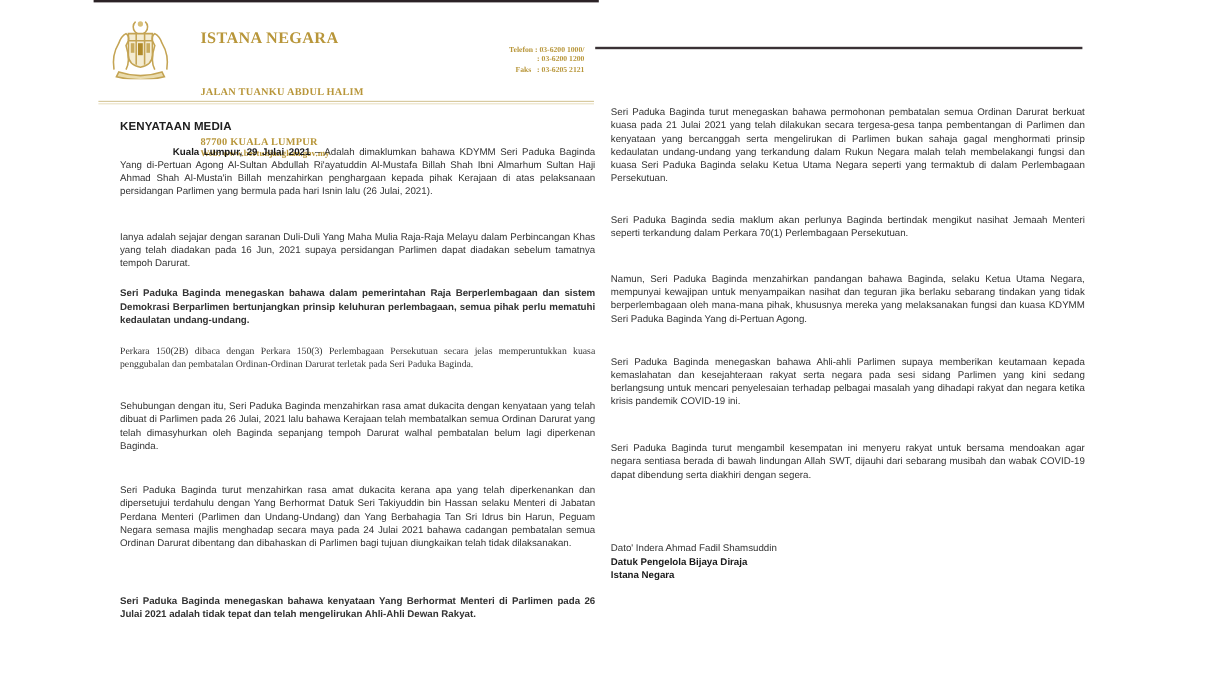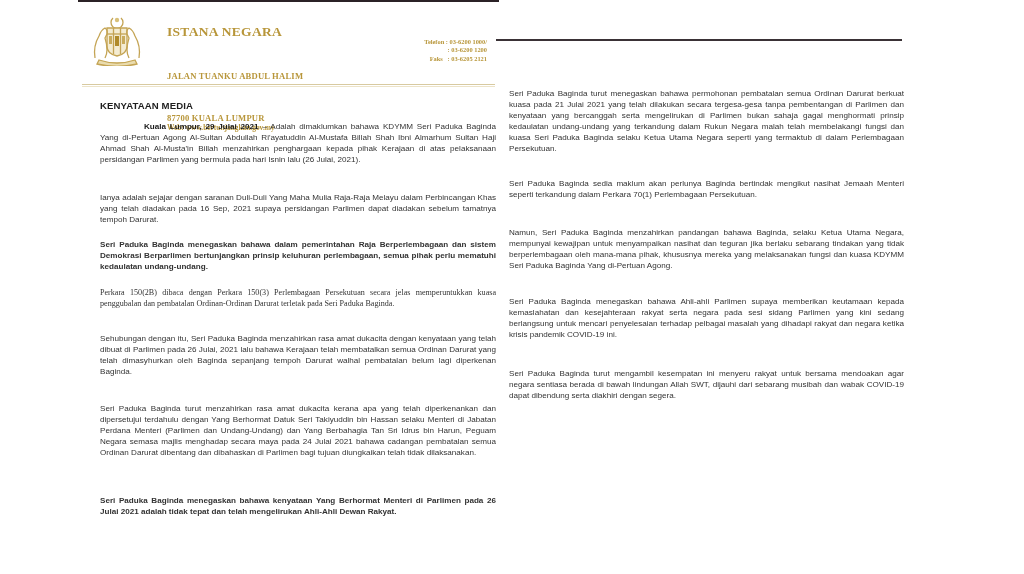--- a/index.html
+++ b/index.html
@@ -71,30 +71,35 @@
     <div class="lh-divider"></div>
     <div class="lh-divider2"></div>
   </div>
 
   <div class="doc-heading">KENYATAAN MEDIA</div>
 
   <div class="para" style="top:121px;">
     <b>Kuala Lumpur, 29 Julai 2021</b>
     <span>– Adalah dimaklumkan bahawa KDYMM Seri Paduka Baginda Yang di-Pertuan Agong Al-Sultan Abdullah Ri'ayatuddin Al-Mustafa Billah Shah Ibni Almarhum Sultan Haji Ahmad Shah Al-Musta'in Billah menzahirkan penghargaan kepada pihak Kerajaan di atas pelaksanaan persidangan Parlimen yang bermula pada hari Isnin lalu (26 Julai, 2021).</span>
   </div>
-  <div class="para" style="top:192px;">Ianya adalah sejajar dengan saranan Duli-Duli Yang Maha Mulia Raja-Raja Melayu dalam Perbincangan Khas yang telah diadakan pada 16 Sep, 2021 supaya persidangan Parlimen dapat diadakan sebelum tamatnya tempoh Darurat.</div>
+  <div class="para" style="top:192px;">Ianya adalah sejajar dengan saranan Duli-Duli Yang Maha Mulia Raja-Raja Melayu dalam Perbincangan Khas yang telah diadakan pada 16 Jun, 2021 supaya persidangan Parlimen dapat diadakan sebelum tamatnya tempoh Darurat.</div>
   <div class="para" style="top:239px;font-weight:bold;">Seri Paduka Baginda menegaskan bahawa dalam pemerintahan Raja Berperlembagaan dan sistem Demokrasi Berparlimen bertunjangkan prinsip keluhuran perlembagaan, semua pihak perlu mematuhi kedaulatan undang-undang.</div>
   <div class="para" style="top:287px;font-family:Liberation Serif, serif;">Perkara 150(2B) dibaca dengan Perkara 150(3) Perlembagaan Persekutuan secara jelas memperuntukkan kuasa penggubalan dan pembatalan Ordinan-Ordinan Darurat terletak pada Seri Paduka Baginda.</div>
   <div class="para" style="top:333px;">Sehubungan dengan itu, Seri Paduka Baginda menzahirkan rasa amat dukacita dengan kenyataan yang telah dibuat di Parlimen pada 26 Julai, 2021 lalu bahawa Kerajaan telah membatalkan semua Ordinan Darurat yang telah dimasyhurkan oleh Baginda sepanjang tempoh Darurat walhal pembatalan belum lagi diperkenan Baginda.</div>
   <div class="para" style="top:403px;">Seri Paduka Baginda turut menzahirkan rasa amat dukacita kerana apa yang telah diperkenankan dan dipersetujui terdahulu dengan Yang Berhormat Datuk Seri Takiyuddin bin Hassan selaku Menteri di Jabatan Perdana Menteri (Parlimen dan Undang-Undang) dan Yang Berbahagia Tan Sri Idrus bin Harun, Peguam Negara semasa majlis menghadap secara maya pada 24 Julai 2021 bahawa cadangan pembatalan semua Ordinan Darurat dibentang dan dibahaskan di Parlimen bagi tujuan diungkaikan telah tidak dilaksanakan.</div>
   <div class="para" style="top:495px;font-weight:bold;">Seri Paduka Baginda menegaskan bahawa kenyataan Yang Berhormat Menteri di Parlimen pada 26 Julai 2021 adalah tidak tepat dan telah mengelirukan Ahli-Ahli Dewan Rakyat.</div>
 </div>
 
 <div class="page" id="page-right">
   <div class="rule-right"></div>
 
   <div class="para" style="top:88px;">Seri Paduka Baginda turut menegaskan bahawa permohonan pembatalan semua Ordinan Darurat berkuat kuasa pada 21 Julai 2021 yang telah dilakukan secara tergesa-gesa tanpa pembentangan di Parlimen dan kenyataan yang bercanggah serta mengelirukan di Parlimen bukan sahaja gagal menghormati prinsip kedaulatan undang-undang yang terkandung dalam Rukun Negara malah telah membelakangi fungsi dan kuasa Seri Paduka Baginda selaku Ketua Utama Negara seperti yang termaktub di dalam Perlembagaan Persekutuan.</div>
   <div class="para" style="top:178px;">Seri Paduka Baginda sedia maklum akan perlunya Baginda bertindak mengikut nasihat Jemaah Menteri seperti terkandung dalam Perkara 70(1) Perlembagaan Persekutuan.</div>
   <div class="para" style="top:227px;">Namun, Seri Paduka Baginda menzahirkan pandangan bahawa Baginda, selaku Ketua Utama Negara, mempunyai kewajipan untuk menyampaikan nasihat dan teguran jika berlaku sebarang tindakan yang tidak berperlembagaan oleh mana-mana pihak, khususnya mereka yang melaksanakan fungsi dan kuasa KDYMM Seri Paduka Baginda Yang di-Pertuan Agong.</div>
   <div class="para" style="top:296px;">Seri Paduka Baginda menegaskan bahawa Ahli-ahli Parlimen supaya memberikan keutamaan kepada kemaslahatan dan kesejahteraan rakyat serta negara pada sesi sidang Parlimen yang kini sedang berlangsung untuk mencari penyelesaian terhadap pelbagai masalah yang dihadapi rakyat dan negara ketika krisis pandemik COVID-19 ini.</div>
   <div class="para" style="top:368px;">Seri Paduka Baginda turut mengambil kesempatan ini menyeru rakyat untuk bersama mendoakan agar negara sentiasa berada di bawah lindungan Allah SWT, dijauhi dari sebarang musibah dan wabak COVID-19 dapat dibendung serta diakhiri dengan segera.</div>
 
+  <div class="sig">
+    <div>Dato' Indera Ahmad Fadil Shamsuddin</div>
+    <div class="bold">Datuk Pengelola Bijaya Diraja</div>
+    <div class="bold">Istana Negara</div>
+  </div>
 </div>
 
 </body></html>

